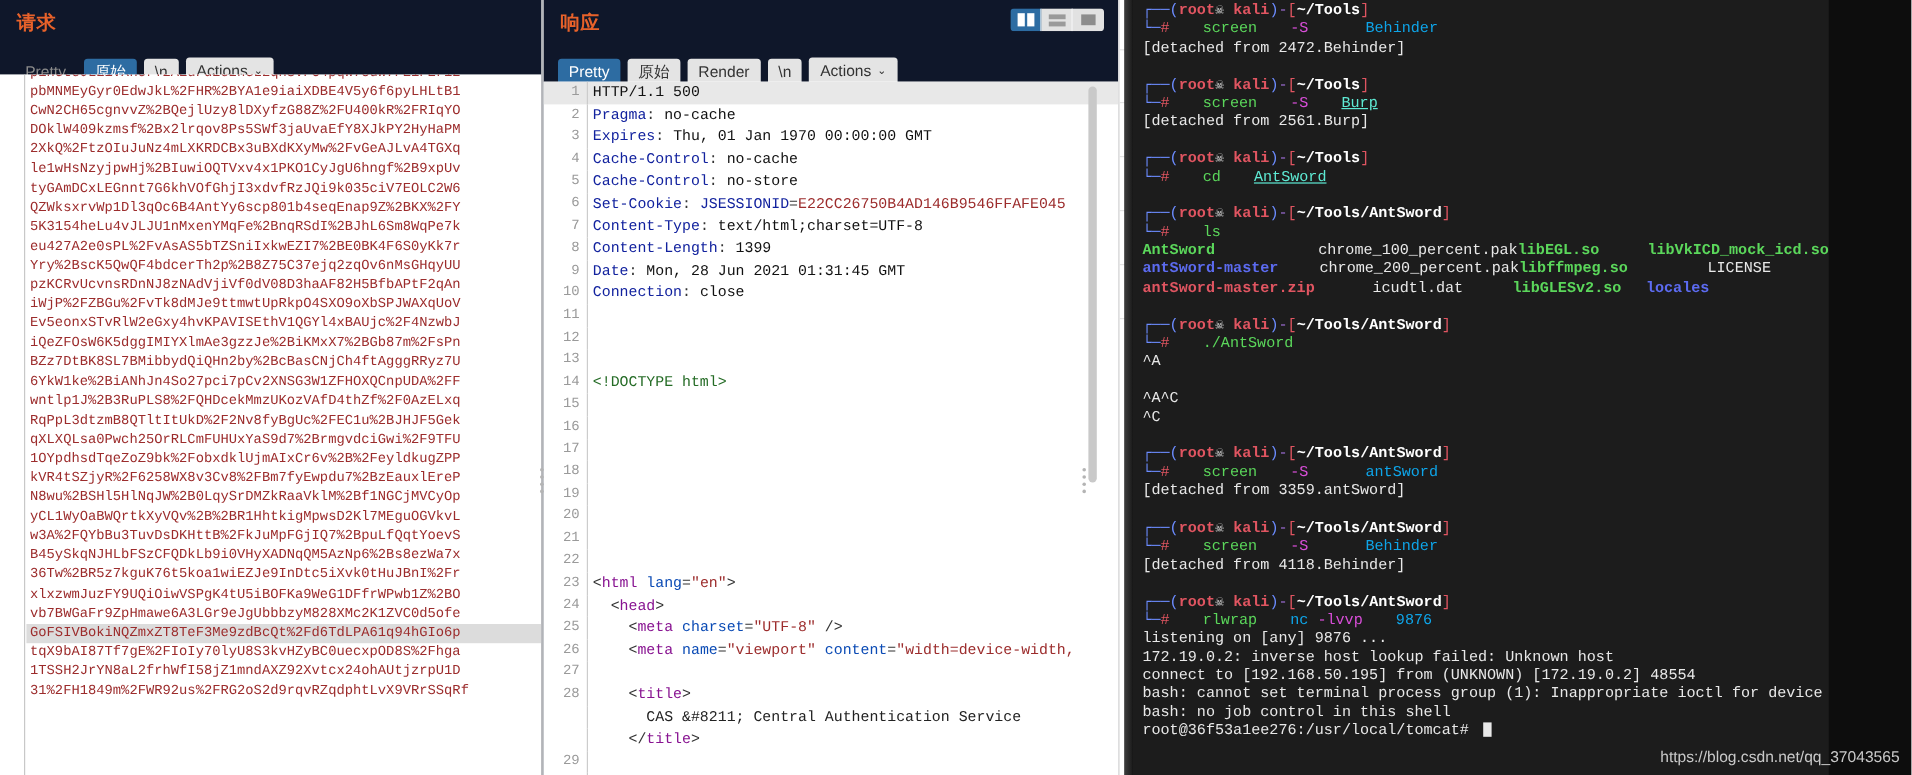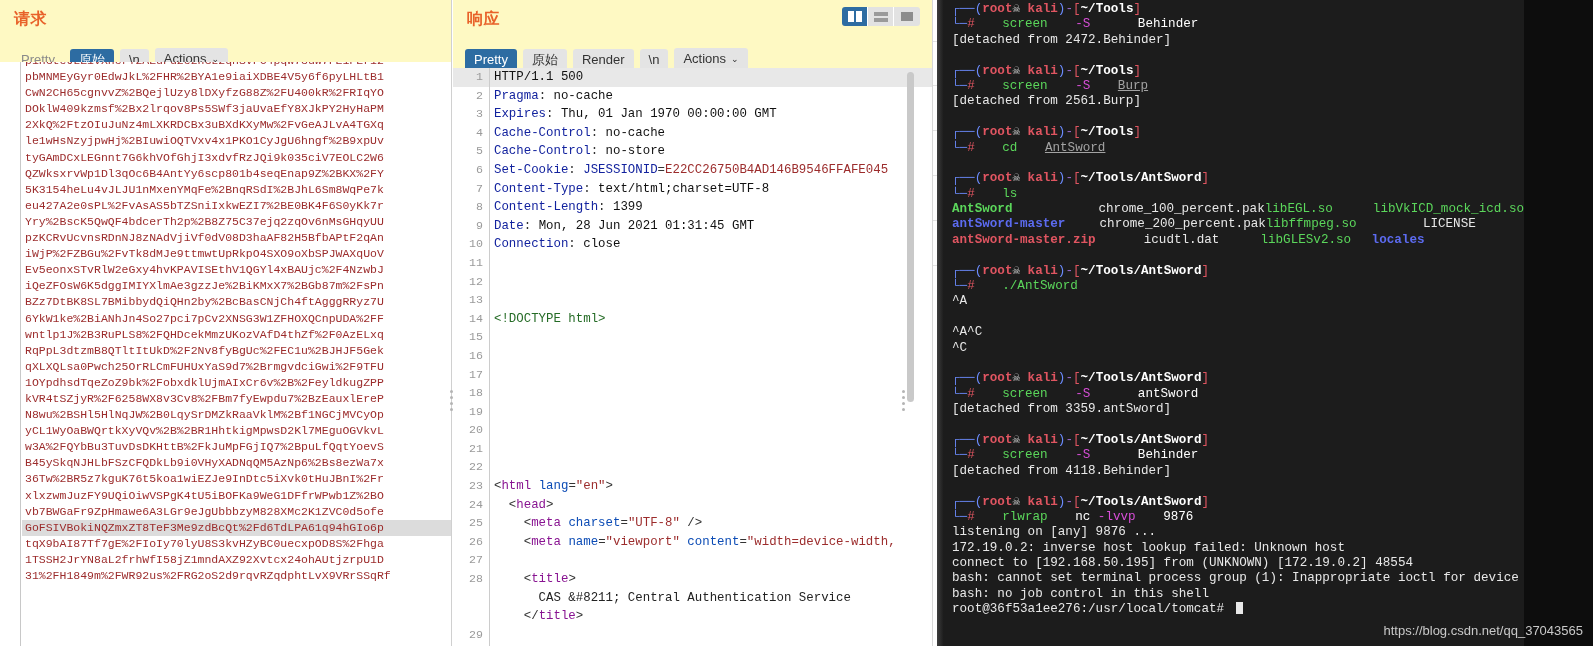--- a/index.html
+++ b/index.html
@@ -5,21 +5,21 @@
   * { box-sizing: border-box; margin: 0; padding: 0; }
   html, body {
     width: 1593px; height: 646px;
     overflow: hidden;
     background: #ffffff;
     font-family: "Liberation Sans", sans-serif;
   }
   #root { position: relative; width: 1593px; height: 646px; }
 
   
-  .panel { position: absolute; top: 0; bottom: 0; background: #fef9c3; }
+  .panel { position: absolute; top: 0; bottom: 0; background: #0f172a; }
   .panel-title {
     color: #e8622a;
     font-size: 16px;
     font-weight: bold;
     padding: 9px 0 4px 14px;
     letter-spacing: .5px;
   }
   .tabbar {
     display: flex; align-items: center; gap: 6px;
     padding: 2px 0 6px 12px;
@@ -206,26 +206,26 @@
   .p-brace  { color: #6c8cff; }
   .p-root   { color: #e05561; font-weight: bold; }
   .p-skull  { color: #dddddd; }
   .p-kali   { color: #e05561; font-weight: bold; }
   .p-dash   { color: #9a6bd0; }
   .p-path   { color: #ffffff; font-weight: bold; }
   .p-brk    { color: #e05561; }
   .p-hash   { color: #e05561; }
   .c-cmd    { color: #5bd75b; }
   .c-flag   { color: #d94ed9; }
-  .c-arg    { color: #ffffff; padding-left: 20px; }
-  .c-und    { color: #a3a3a3; text-decoration: underline; }
+  .c-arg    { color: #0ea5e9; padding-left: 20px; }
+  .c-und    { color: #5eead4; text-decoration: underline; }
   .o-dir    { color: #5bd75b; font-weight: bold; }
   .o-zip    { color: #e05561; font-weight: bold; }
   .o-arch   { color: #5c6bf0; font-weight: bold; }
-  .o-so     { color: #5bd75b; font-weight: normal; }
+  .o-so     { color: #5bd75b; font-weight: bold; }
   .o-plain  { color: #e8e8e8; text-align: center; }
   .o-blue   { color: #5c6bf0; font-weight: bold; }
   .ls-grid { display: flex; }
   .ls-c1 { width: 168px; }
   .ls-c2 { width: 176px; }
   .ls-c3 { width: 124px; }
   .ls-c4 { width: 170px; }
   #watermark {
     position: absolute; right: 10px; bottom: 8px;
     color: #c9c9c9; font-size: 13px;

